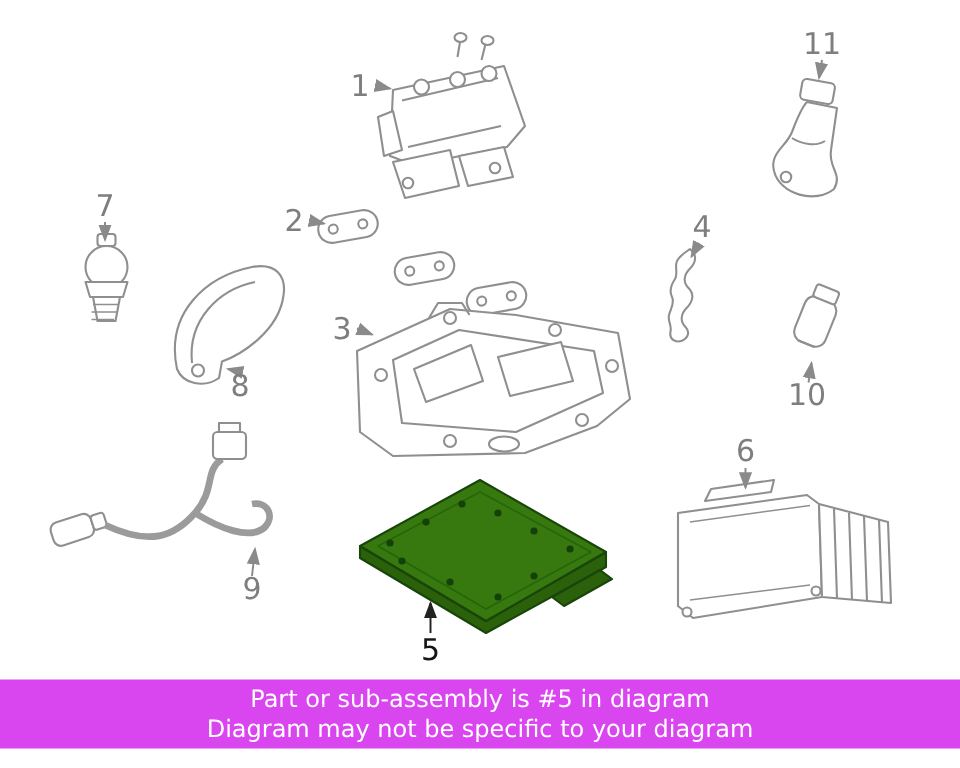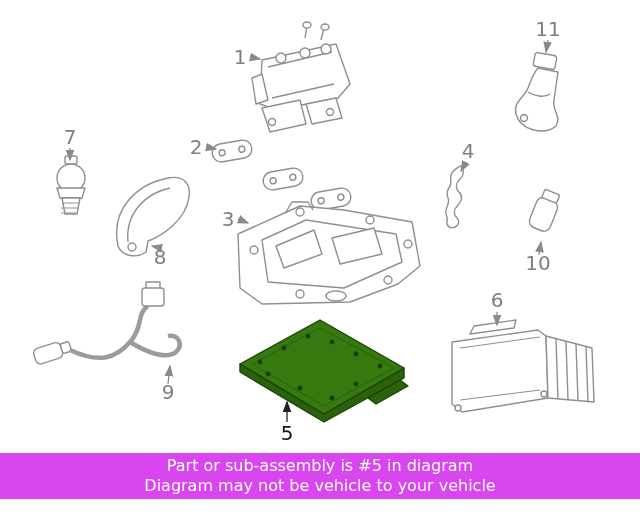--- a/index.html
+++ b/index.html
@@ -169,16 +169,16 @@
       <text x="70" y="144" fill="#7e7e7e">7</text>
       <text x="160" y="264" fill="#7e7e7e">8</text>
       <text x="168" y="399" fill="#7e7e7e">9</text>
       <text x="538" y="270" fill="#7e7e7e">10</text>
       <text x="548" y="36" fill="#7e7e7e">11</text>
     </g>
   </svg>
 
   <div class="banner" style="background: #d946ef; color: rgb(255, 255, 255);">
     <div>Part or sub-assembly is #5 in diagram</div>
-    <div>Diagram may not be vehicle to your vehicle</div>
+    <div>Diagram may not be specific to your diagram</div>
   </div>
 
 </div>
 
 </body></html>

